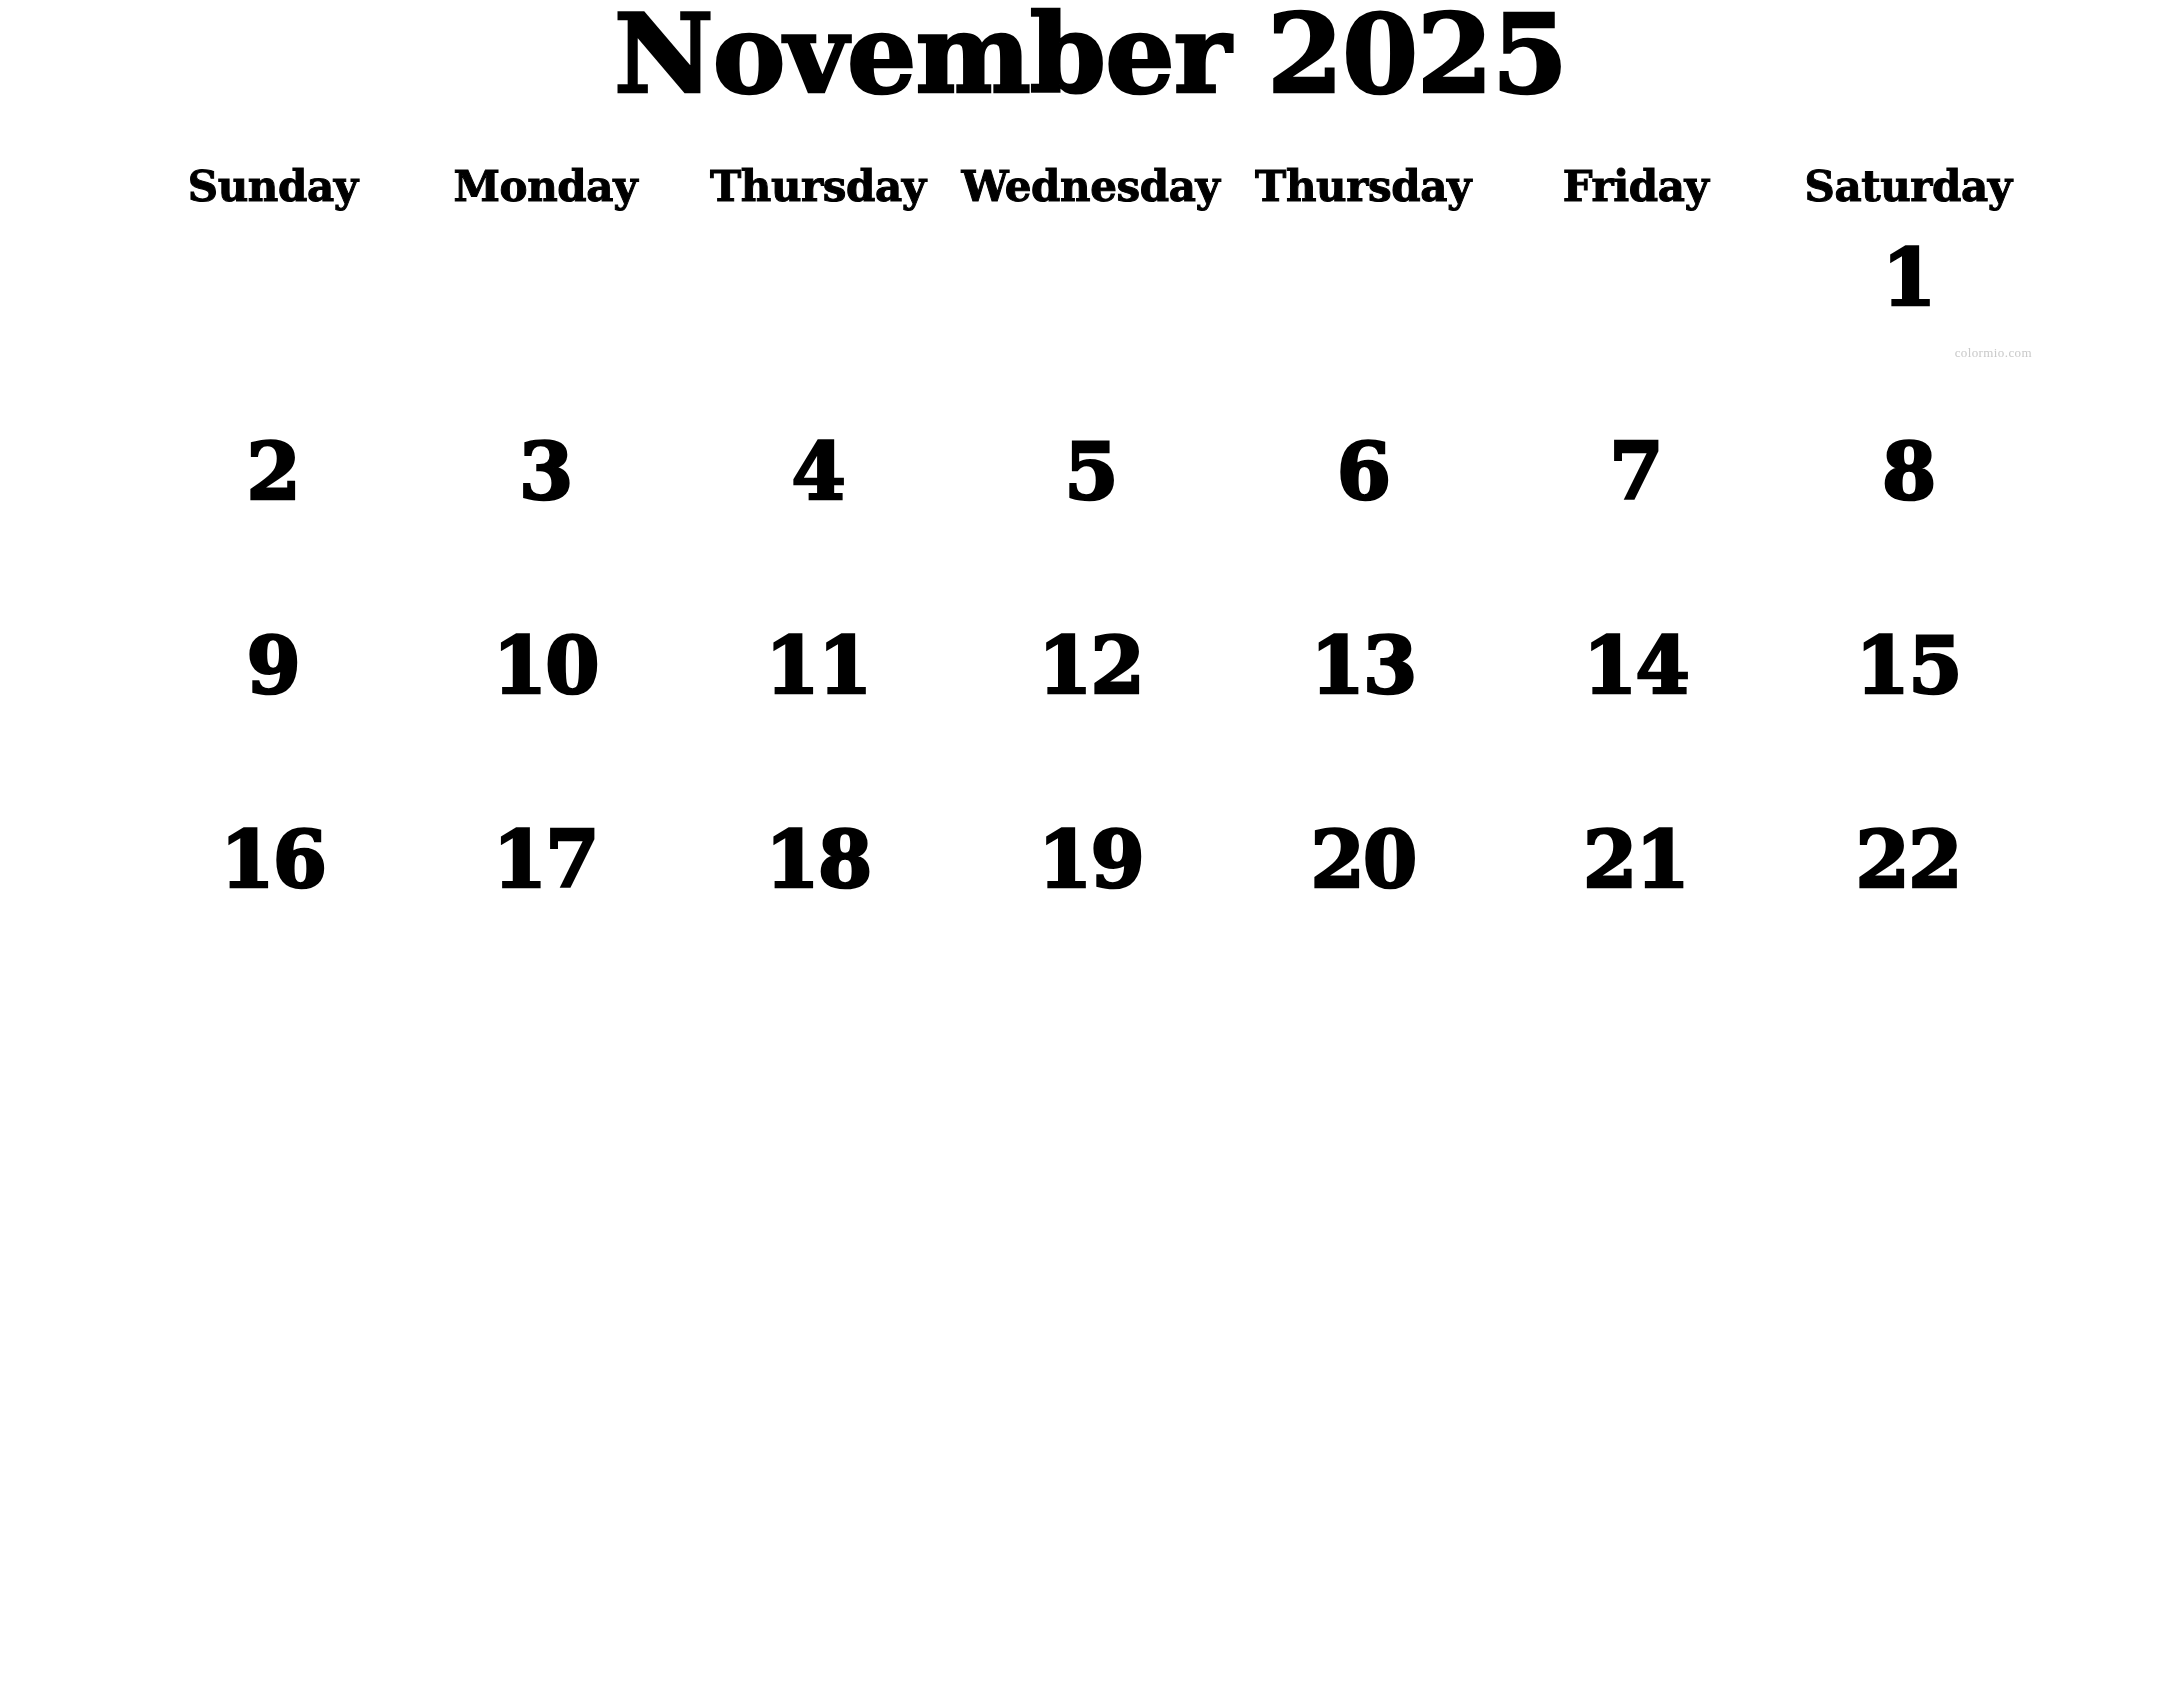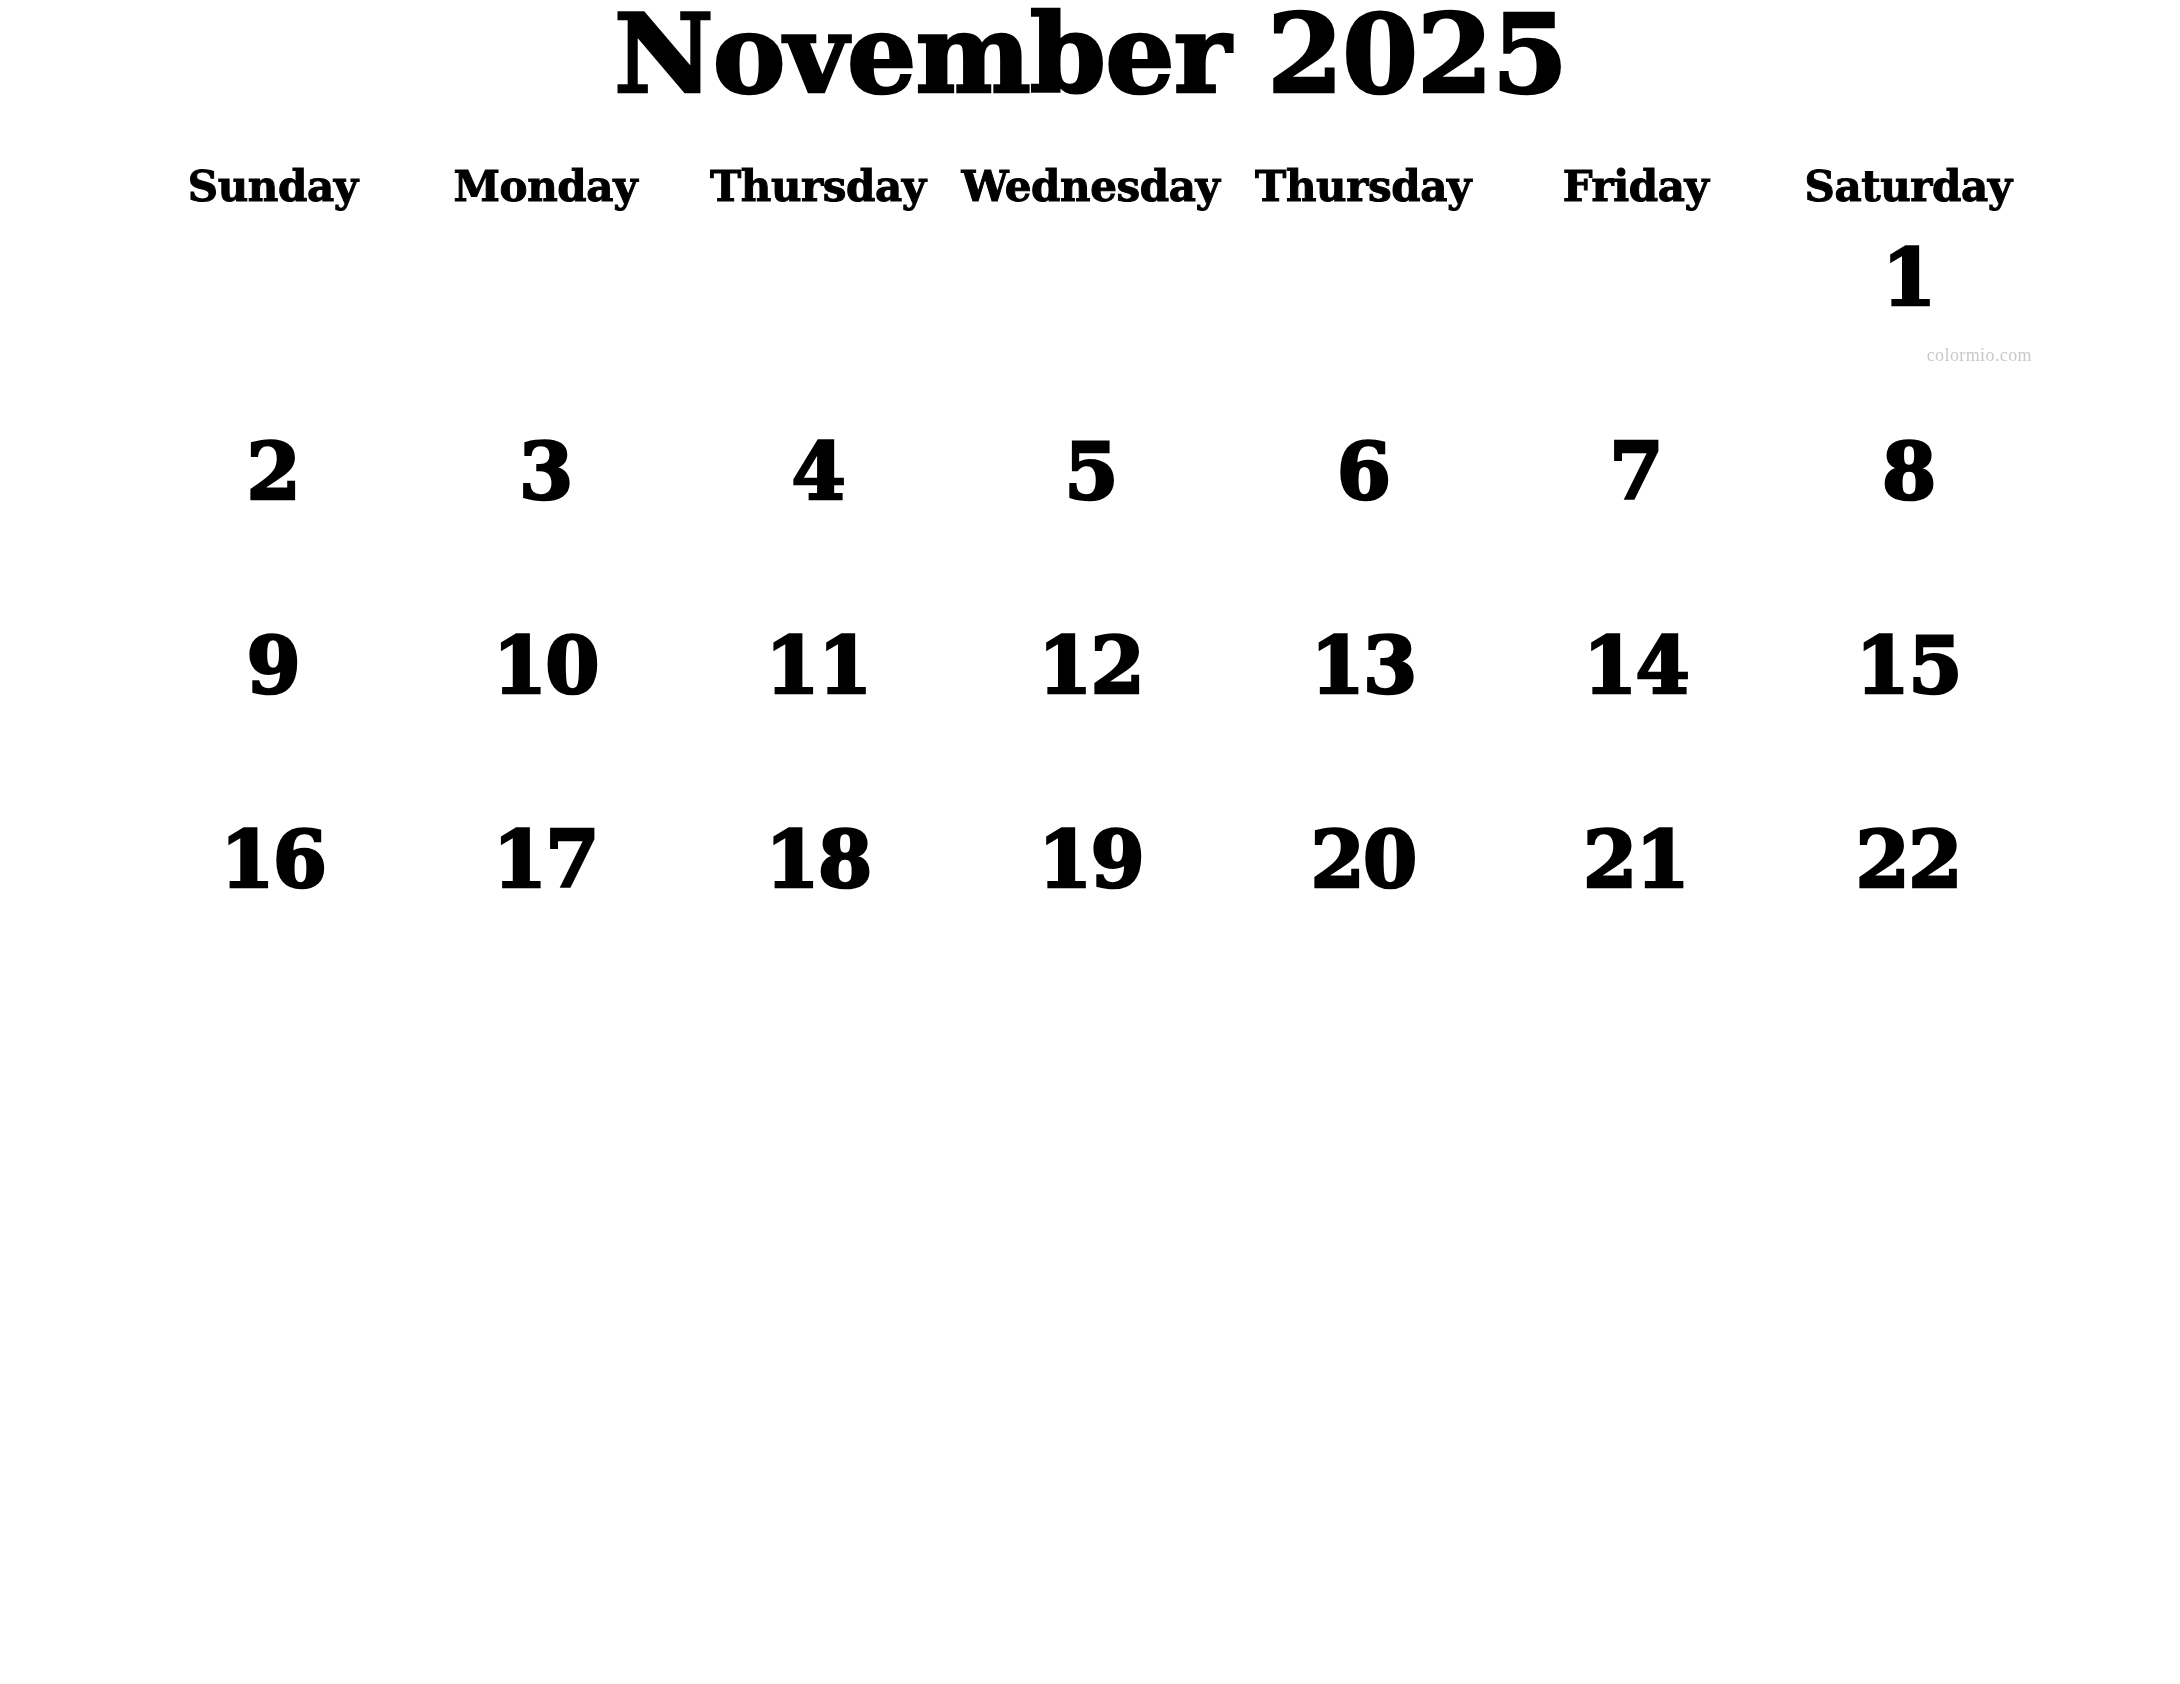--- a/index.html
+++ b/index.html
@@ -21,21 +21,21 @@
     width: 2181px;
     height: 1685px;
     box-sizing: border-box;
   }
 
   .watermark {
     position: absolute;
     top: 345px;
     right: 149px;
     font-family: "Liberation Serif", serif;
-    font-size: 18px;
+    font-size: 13px;
     color: #c9c9c9;
     letter-spacing: 0.4px;
     white-space: nowrap;
   }
 
   .title {
     text-align: center;
     font-family: "DejaVu Serif", serif;
     font-weight: bold;
     font-size: 109px;

